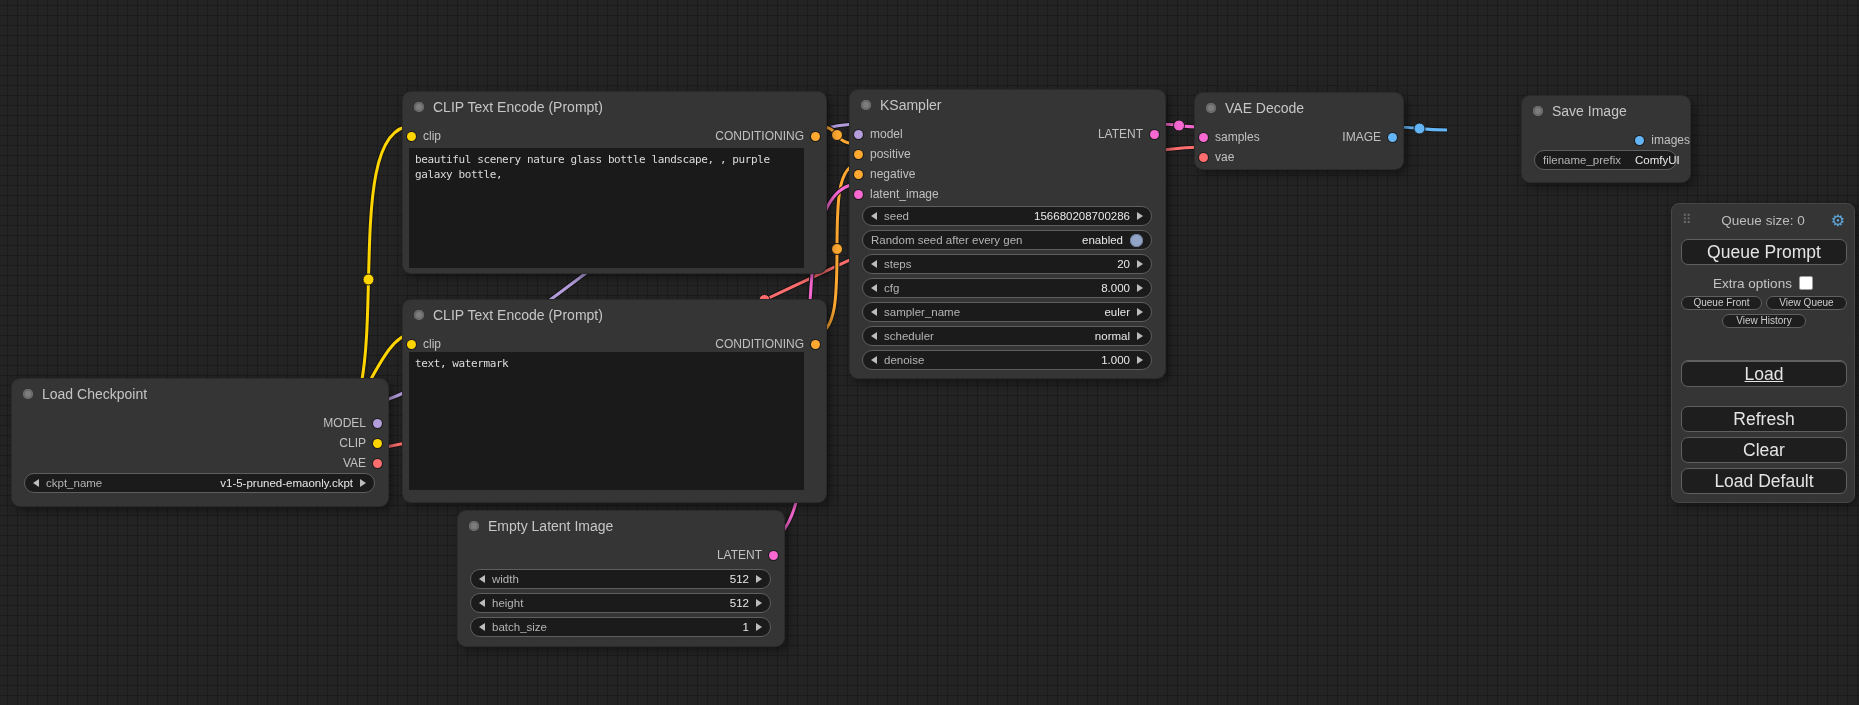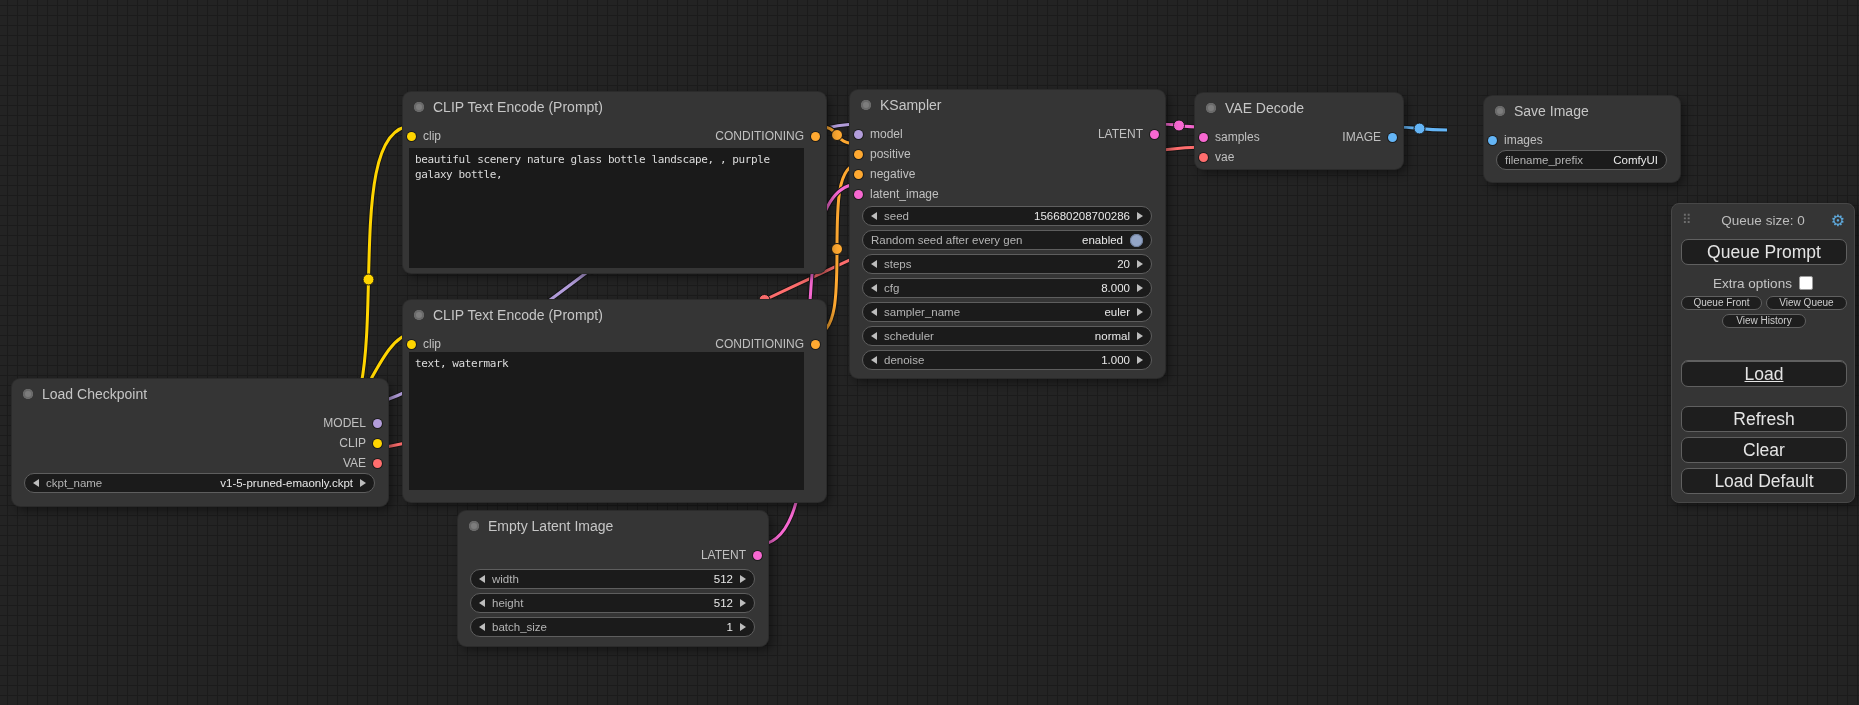--- a/index.html
+++ b/index.html
@@ -177,21 +177,21 @@
           </span>
           <span class="port out">
             <em>CONDITIONING</em>
             <i class="pdot" style="background:#FFA931"></i>
           </span>
         </div>
       </div>
   <div class="node-text" style="top:52px;height:138px;">text, watermark</div>
 </div>
 
-<div class="node" style="left:458px;top:501px;width:310px;height:135px;">
+<div class="node" style="left:458px;top:501px;width:310px;height:135px;padding-left:16px;">
   <div class="node-title">
     <span class="collapse-dot"></span>
     <span>Empty Latent Image</span>
   </div>
   <div class="ports">
         <div class="port-row" style="top: 34px;">
           <span class="port out">
             <em>LATENT</em>
             <i class="pdot" style="background:#F768D1"></i>
           </span>
@@ -328,27 +328,27 @@
         <div class="port-row" style="top: 54px;">
           <span class="port in">
             <i class="pdot" style="background:#FF6E6E"></i>
             <em>vae</em>
           </span>
         </div>
       </div>
       <div class="widgets"></div>
 </div>
 
-<div class="node" style="left:1484px;top:86px;width:196px;height:86px;">
+<div class="node" style="left:1522px;top:86px;width:168px;height:86px;">
   <div class="node-title">
     <span class="collapse-dot"></span>
     <span>Save Image</span>
   </div>
   <div class="ports">
-        <div class="port-row" style="top: 34px;">
+        <div class="port-row" style="top: 34px; justify-content: flex-end;">
           <span class="port in">
             <i class="pdot" style="background:#64B5F6"></i>
             <em>images</em>
           </span>
         </div>
       </div>
       <div class="widgets">
         <div class="widget" style="top: 54px;">
           <span class="wl">filename_prefix</span>
           <span class="sp"></span>

